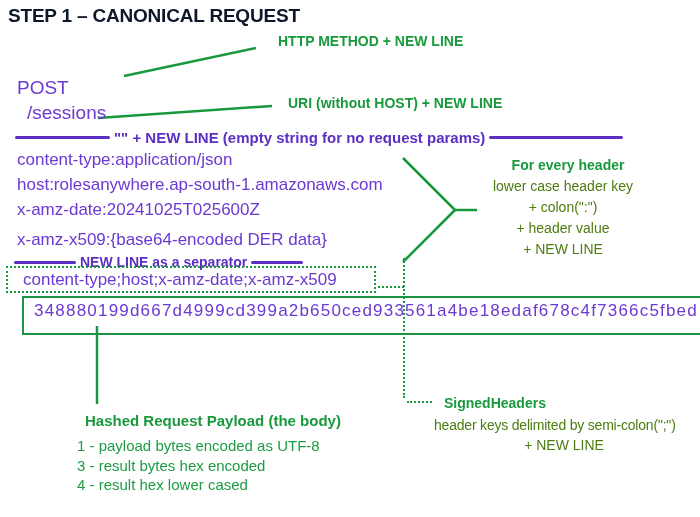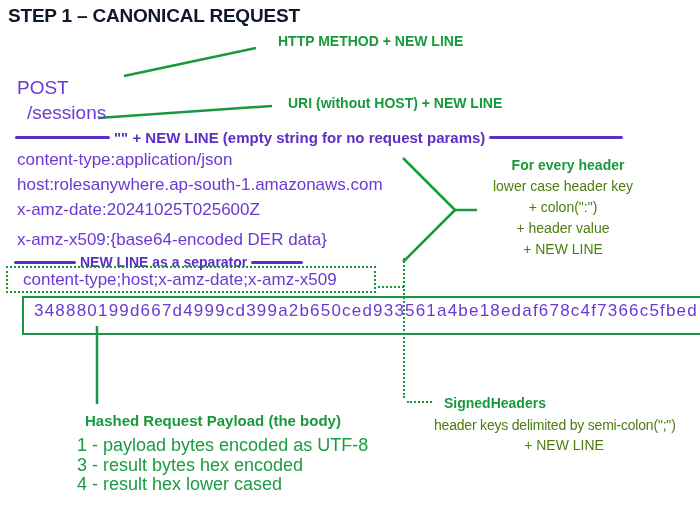--- a/index.html
+++ b/index.html
@@ -85,21 +85,21 @@
 
   <div class="dot-h abs" style="left:378px;top:286px;width:26px;"></div>
   <div class="dot-v abs" style="left:403px;top:258px;height:140px;"></div>
   <div class="dot-h abs" style="left:407px;top:401px;width:25px;"></div>
 
   <div class="hash-box abs" style="left:22px;top:296px;width:688px;height:39px;line-height:25px;">
     <span class="code" style="letter-spacing:1.2px;">348880199d667d4999cd399a2b650ced933561a4be18edaf678c4f7366c5fbed</span>
   </div>
 
   <div class="ann-bold abs" style="left:75px;top:412px;font-size:15px;">Hashed Request Payload (the body)</div>
-  <div class="steps abs" style="left:77px;top:436px;font-size:18px;color:#1c9c42;">
+  <div class="steps abs" style="left:77px;top:436px;font-size:15px;color:#1c9c42;">
     <div>1 - payload bytes encoded as UTF-8</div>
     <div>3 - result bytes hex encoded</div>
     <div>4 - result hex lower cased</div>
   </div>
 
   <div class="ann-bold abs" style="left:434px;top:395px;">SignedHeaders</div>
   <div class="ann abs" style="left:434px;top:417px;letter-spacing:-0.2px;">header keys delimited by semi-colon(";")</div>
   <div class="ann abs sh-center" style="left:434px;top:437px;width:260px;">+ NEW LINE</div>
 
 </div>

